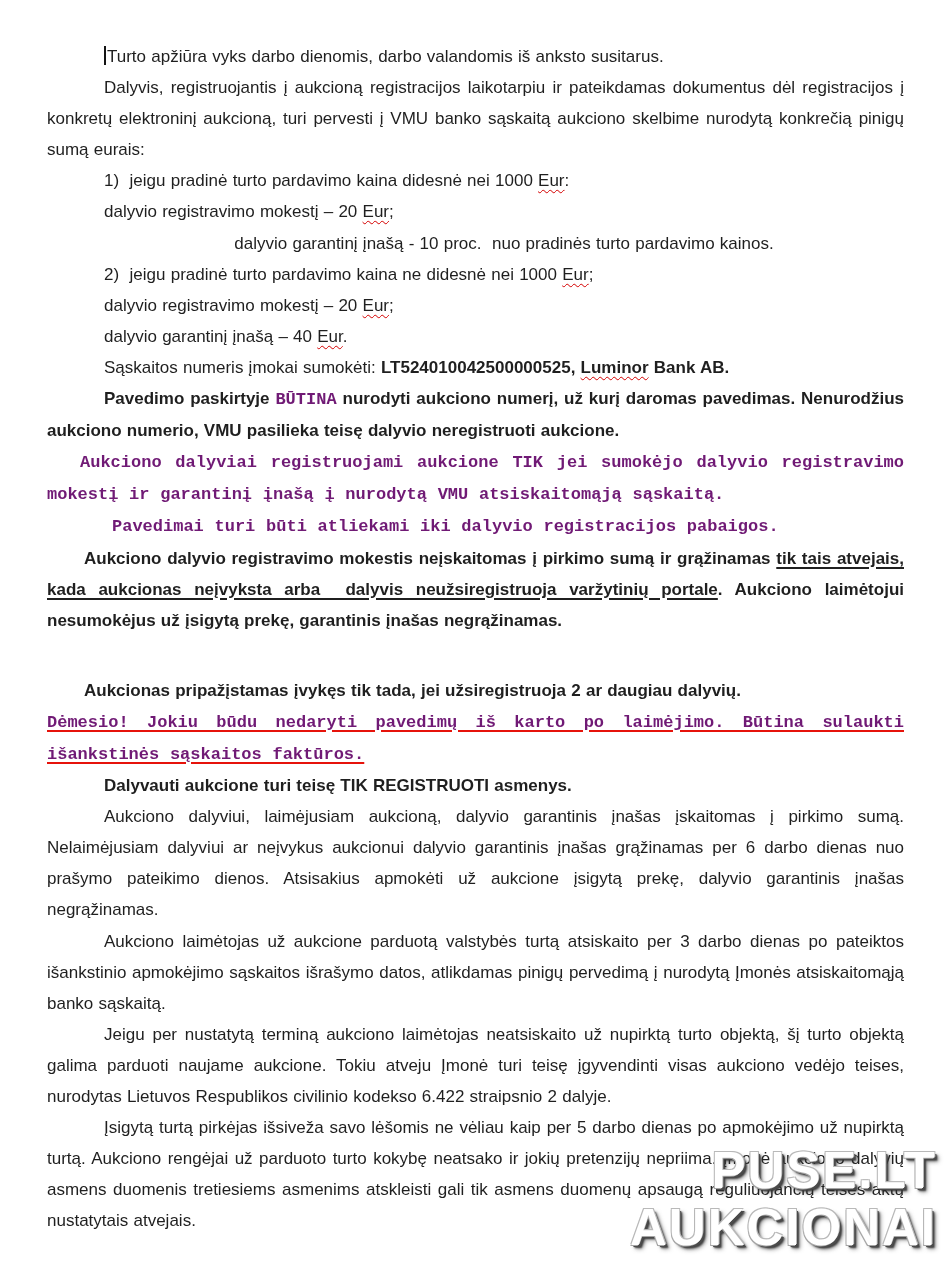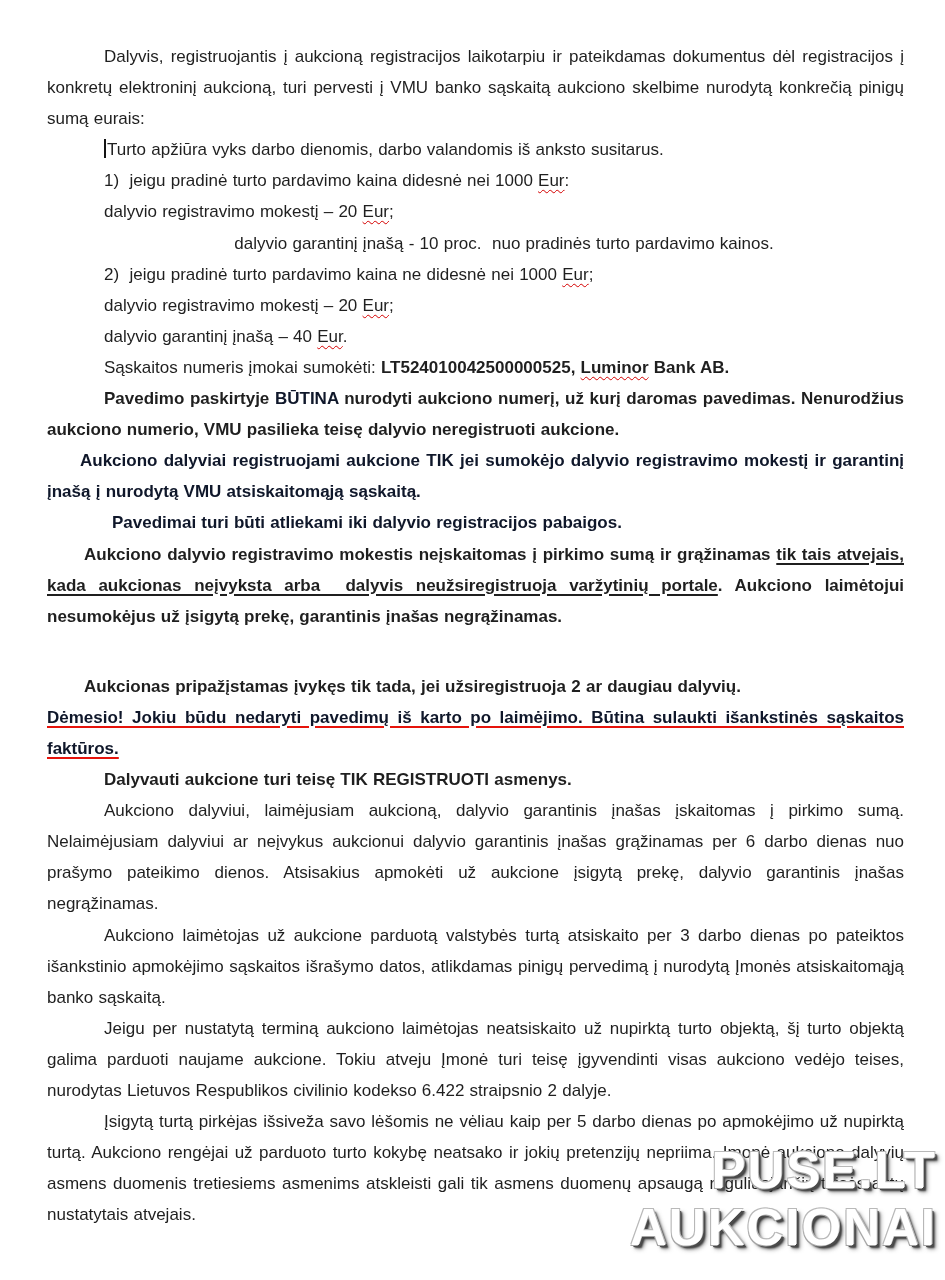--- a/index.html
+++ b/index.html
@@ -25,21 +25,21 @@
     color:#1f1f1f;
   }
   .para{
     margin:0;
     text-align:left;
     word-spacing:0.5px;
   }
   .para.justify{ text-align:justify; }
   .para.justify-last{ text-align:justify; text-align-last:justify; }
   .bold{ font-weight:bold; }
-  .red{ color:#0f172a; }
+  .red{ color:#701a75;font-family:Liberation Mono, monospace; }
   .ul{ text-decoration:underline; text-underline-offset:3px; text-decoration-thickness:1.5px; }
   .wavy{
     text-decoration:underline;
     text-decoration-style:wavy;
     text-decoration-color:#d40000;
     text-decoration-thickness:1px;
     text-underline-offset:3px;
   }
   .bold.wavy{ text-decoration-color:#d40000; }
   .red.ul{ text-decoration-color:#e6130b; }
@@ -67,22 +67,22 @@
        2px  2px 0 #4a4a4a,
        3px  3px 2px rgba(45,45,45,0.88),
        4px  4px 4px rgba(60,60,60,0.55);
   }
 </style>
 </head>
 <body>
 
 <div class="page">
   <div class="doc">
+      <div class="para" style="text-indent: 57px;"><span class="caret"></span><span>Turto apžiūra vyks darbo dienomis, darbo valandomis iš anksto susitarus.</span></div>
       <div class="para justify" style="text-indent: 57px;"><span>Dalyvis, registruojantis į aukcioną registracijos laikotarpiu ir pateikdamas dokumentus dėl registracijos į konkretų elektroninį aukcioną, turi pervesti į VMU banko sąskaitą aukciono skelbime nurodytą konkrečią pinigų sumą eurais:</span></div>
-      <div class="para" style="text-indent: 57px;"><span class="caret"></span><span>Turto apžiūra vyks darbo dienomis, darbo valandomis iš anksto susitarus.</span></div>
       <div class="para" style="text-indent: 57px;"><span>1)&nbsp; jeigu pradinė turto pardavimo kaina didesnė nei 1000 </span><span class="wavy">Eur</span><span>:</span></div>
       <div class="para" style="text-indent: 57px;"><span>dalyvio registravimo mokestį – 20 </span><span class="wavy">Eur</span><span>;</span></div>
       <div class="para" style="text-indent: 57px; text-align: center;"><span>dalyvio garantinį įnašą - 10 proc.&nbsp; nuo pradinės turto pardavimo kainos.</span></div>
       <div class="para" style="text-indent: 57px;"><span>2)&nbsp; jeigu pradinė turto pardavimo kaina ne didesnė nei 1000 </span><span class="wavy">Eur</span><span>;</span></div>
       <div class="para" style="text-indent: 57px;"><span>dalyvio registravimo mokestį – 20 </span><span class="wavy">Eur</span><span>;</span></div>
       <div class="para" style="text-indent: 57px;"><span>dalyvio garantinį įnašą – 40 </span><span class="wavy">Eur</span><span>.</span></div>
       <div class="para" style="text-indent: 57px;"><span>Sąskaitos numeris įmokai sumokėti: </span><span class="bold">LT524010042500000525, </span><span class="bold wavy">Luminor</span><span class="bold"> Bank AB.</span></div>
       <div class="para justify" style="text-indent: 57px;"><span class="bold">Pavedimo paskirtyje </span><span class="bold red">BŪTINA</span><span class="bold"> nurodyti aukciono numerį, už kurį daromas pavedimas. Nenurodžius aukciono numerio, VMU pasilieka teisę dalyvio neregistruoti aukcione.</span></div>
       <div class="para justify" style="text-indent: 33px;"><span class="bold red">Aukciono dalyviai registruojami aukcione TIK jei sumokėjo dalyvio registravimo mokestį ir garantinį įnašą į nurodytą VMU atsiskaitomąją sąskaitą.</span></div>
       <div class="para" style="text-indent: 65px;"><span class="bold red">Pavedimai turi būti atliekami iki dalyvio registracijos pabaigos.</span></div>

